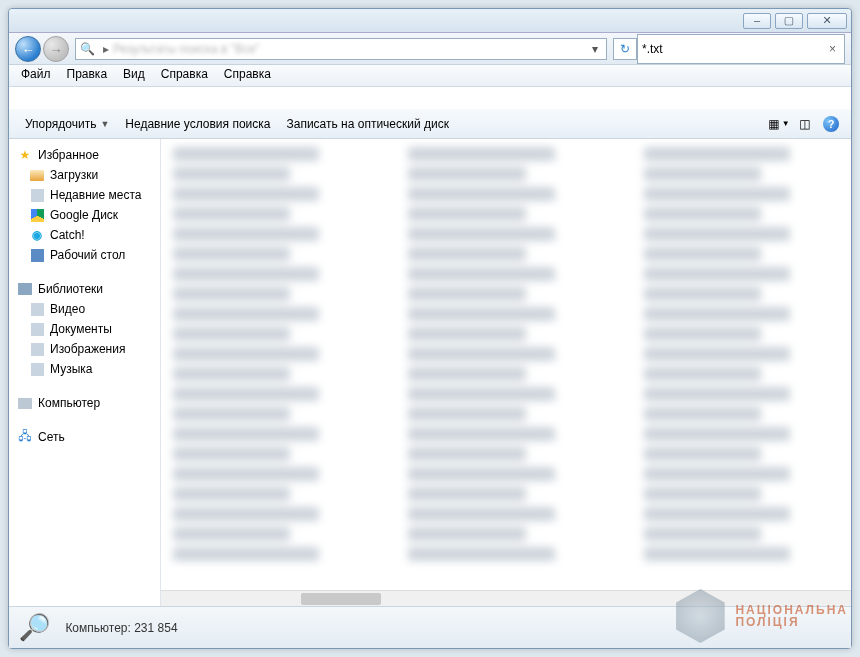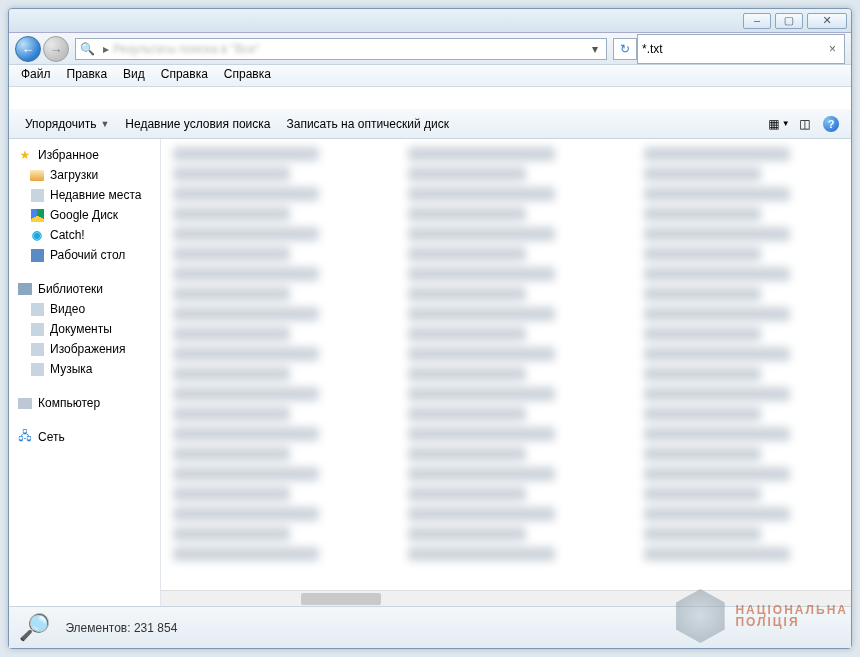--- a/index.html
+++ b/index.html
@@ -288,21 +288,21 @@
       </div>
       <div class="scrollbar-h">
         <div class="thumb"></div>
       </div>
     </div>
   </div>
 
   <div class="statusbar">
     <span class="status-mag">🔍</span>
     <span class="status-txt">
-      <span>Элементов:</span>
+      <span>Компьютер:</span>
       <span>231 854</span>
     </span>
   </div>
 
 </div>
 
 <div class="watermark">
   <div class="wm-badge"></div>
   <div class="wm-text">
     <div>НАЦІОНАЛЬНА</div>

